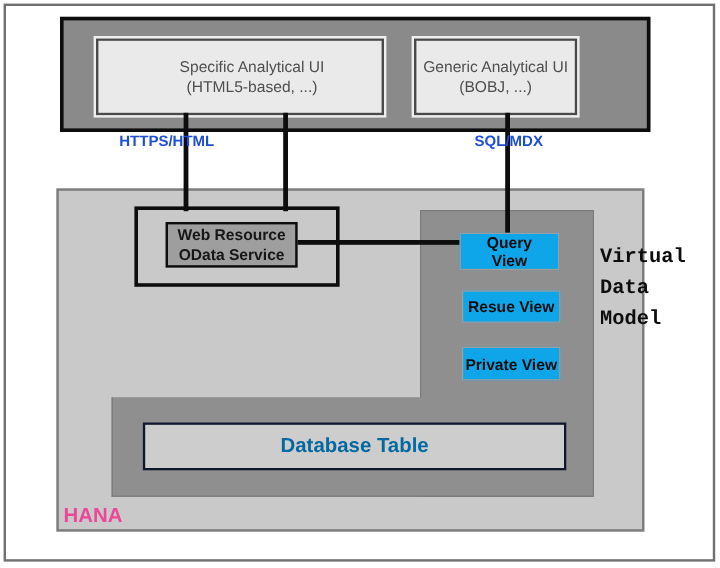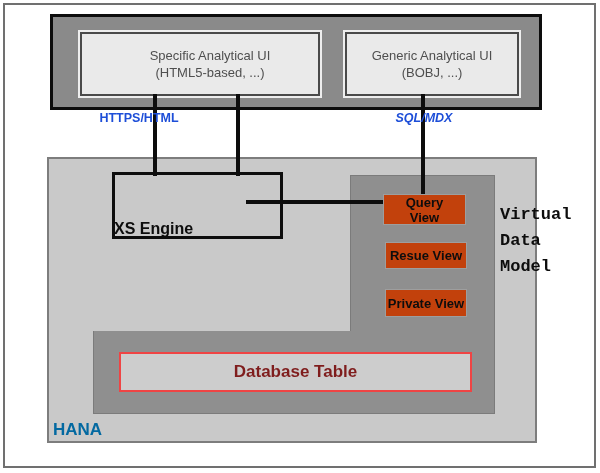--- a/index.html
+++ b/index.html
@@ -36,41 +36,41 @@
     outline: 2px solid rgba(255,255,255,0.85);
     color: #4f4f4f;
     font-size: 13px;
     line-height: 17px;
     text-align: center;
     display: flex; align-items: center; justify-content: center;
     white-space: pre-line;
     z-index: 2;
   }
   .specific-ui { left: 80px;  top: 32px; width: 240px; height: 64px; padding-left: 20px; }
-  .generic-ui  { left: 345px; top: 32px; width: 174px; height: 64px; }
+  .generic-ui  { left: 345px; top: 32px; width: 136px; height: 64px; }
 
   
   .vline { width: 4px; background: #0d0d0d; z-index: 3; }
   .conn-a { left: 153px; top: 94px; height: 82px; }
   .conn-b { left: 236px; top: 94px; height: 82px; }
   .conn-c { left: 421px; top: 94px; height: 102px; }
   .conn-h { left: 246px; top: 200px; width: 139px; height: 4px; background: #0d0d0d; z-index: 3; }
 
   
   .plabel {
     top: 111px;
     font-weight: bold;
     font-size: 12.5px;
     color: #1d4ed8;
     text-align: center;
     z-index: 4;
   }
   .p-https-html  { left: 98px;  width: 82px; }
   .p-https-odata { left: 199px; width: 84px; }
-  .p-sql-mdx     { left: 386px; width: 76px; font-style: italic; }
+  .p-sql-mdx     { left: 386px; width: 76px; }
 
   
   .hana {
     left: 47px; top: 157px; width: 490px; height: 286px;
     background: #c9c9c9;
     border: 2px solid #7d7d7d;
     z-index: 1;
   }
 
   
@@ -98,21 +98,21 @@
     z-index: 4;
   }
   .xs-label {
     left: 114px; top: 220px;
     font-weight: bold; font-size: 16px; color: #0d0d0d;
     z-index: 4;
   }
 
   
   .viewbox {
-    background: #c2410c;
+    background: #0ea5e9;
     border: 1px solid #9e9e9e;
     font-weight: bold;
     font-size: 13px;
     line-height: 15px;
     color: #0d0d0d;
     text-align: center;
     display: flex; align-items: center; justify-content: center;
     white-space: pre-line;
     z-index: 4;
   }
@@ -126,33 +126,33 @@
     color: #0d0d0d;
     white-space: pre-line;
     z-index: 4;
     font-family: Liberation Mono, monospace;
   }
 
   
   .db-table {
     left: 119px; top: 352px; width: 353px; height: 40px;
     background: #cdcdcd;
-    border: 2px solid #ef4444;
-    font-weight: bold; font-size: 17px; color: #7f1d1d;
+    border: 2px solid #0f172a;
+    font-weight: bold; font-size: 17px; color: #0369a1;
     display: flex; align-items: center; justify-content: center;
     z-index: 4;
   }
   .hdb-label {
     left: 112px; top: 393px;
     font-weight: bold; font-size: 16px; color: #0d0d0d;
     z-index: 4;
   }
   .hana-label {
     left: 53px; top: 420px;
-    font-weight: bold; font-size: 17px; color: #0369a1;
+    font-weight: bold; font-size: 17px; color: #ec4899;
     z-index: 4;
   }
 </style>
 </head>
 <body>
 
 <div class="canvas">
 
   <div class="abs frame"></div>
 
@@ -169,21 +169,22 @@
 
   <div class="abs plabel p-https-html">HTTPS/HTML</div>
   <div class="abs plabel p-sql-mdx">SQL/MDX</div>
 
   <div class="abs hana"></div>
 
   <div class="abs panel vdm-panel"></div>
   <div class="abs panel hdb-panel"></div>
 
   <div class="abs xs-engine"></div>
-  <div class="abs xs-label">XS Engine</div>
+  <div class="abs web-resource">Web Resource
+OData Service</div>
 
   <div class="abs viewbox query-view">Query
 View</div>
   <div class="abs viewbox private-view">Private View</div>
   <div class="abs viewbox resue-view">Resue View</div>
   <div class="abs vdm-label">Virtual
 Data
 Model</div>
 
   <div class="abs db-table">Database Table</div>

